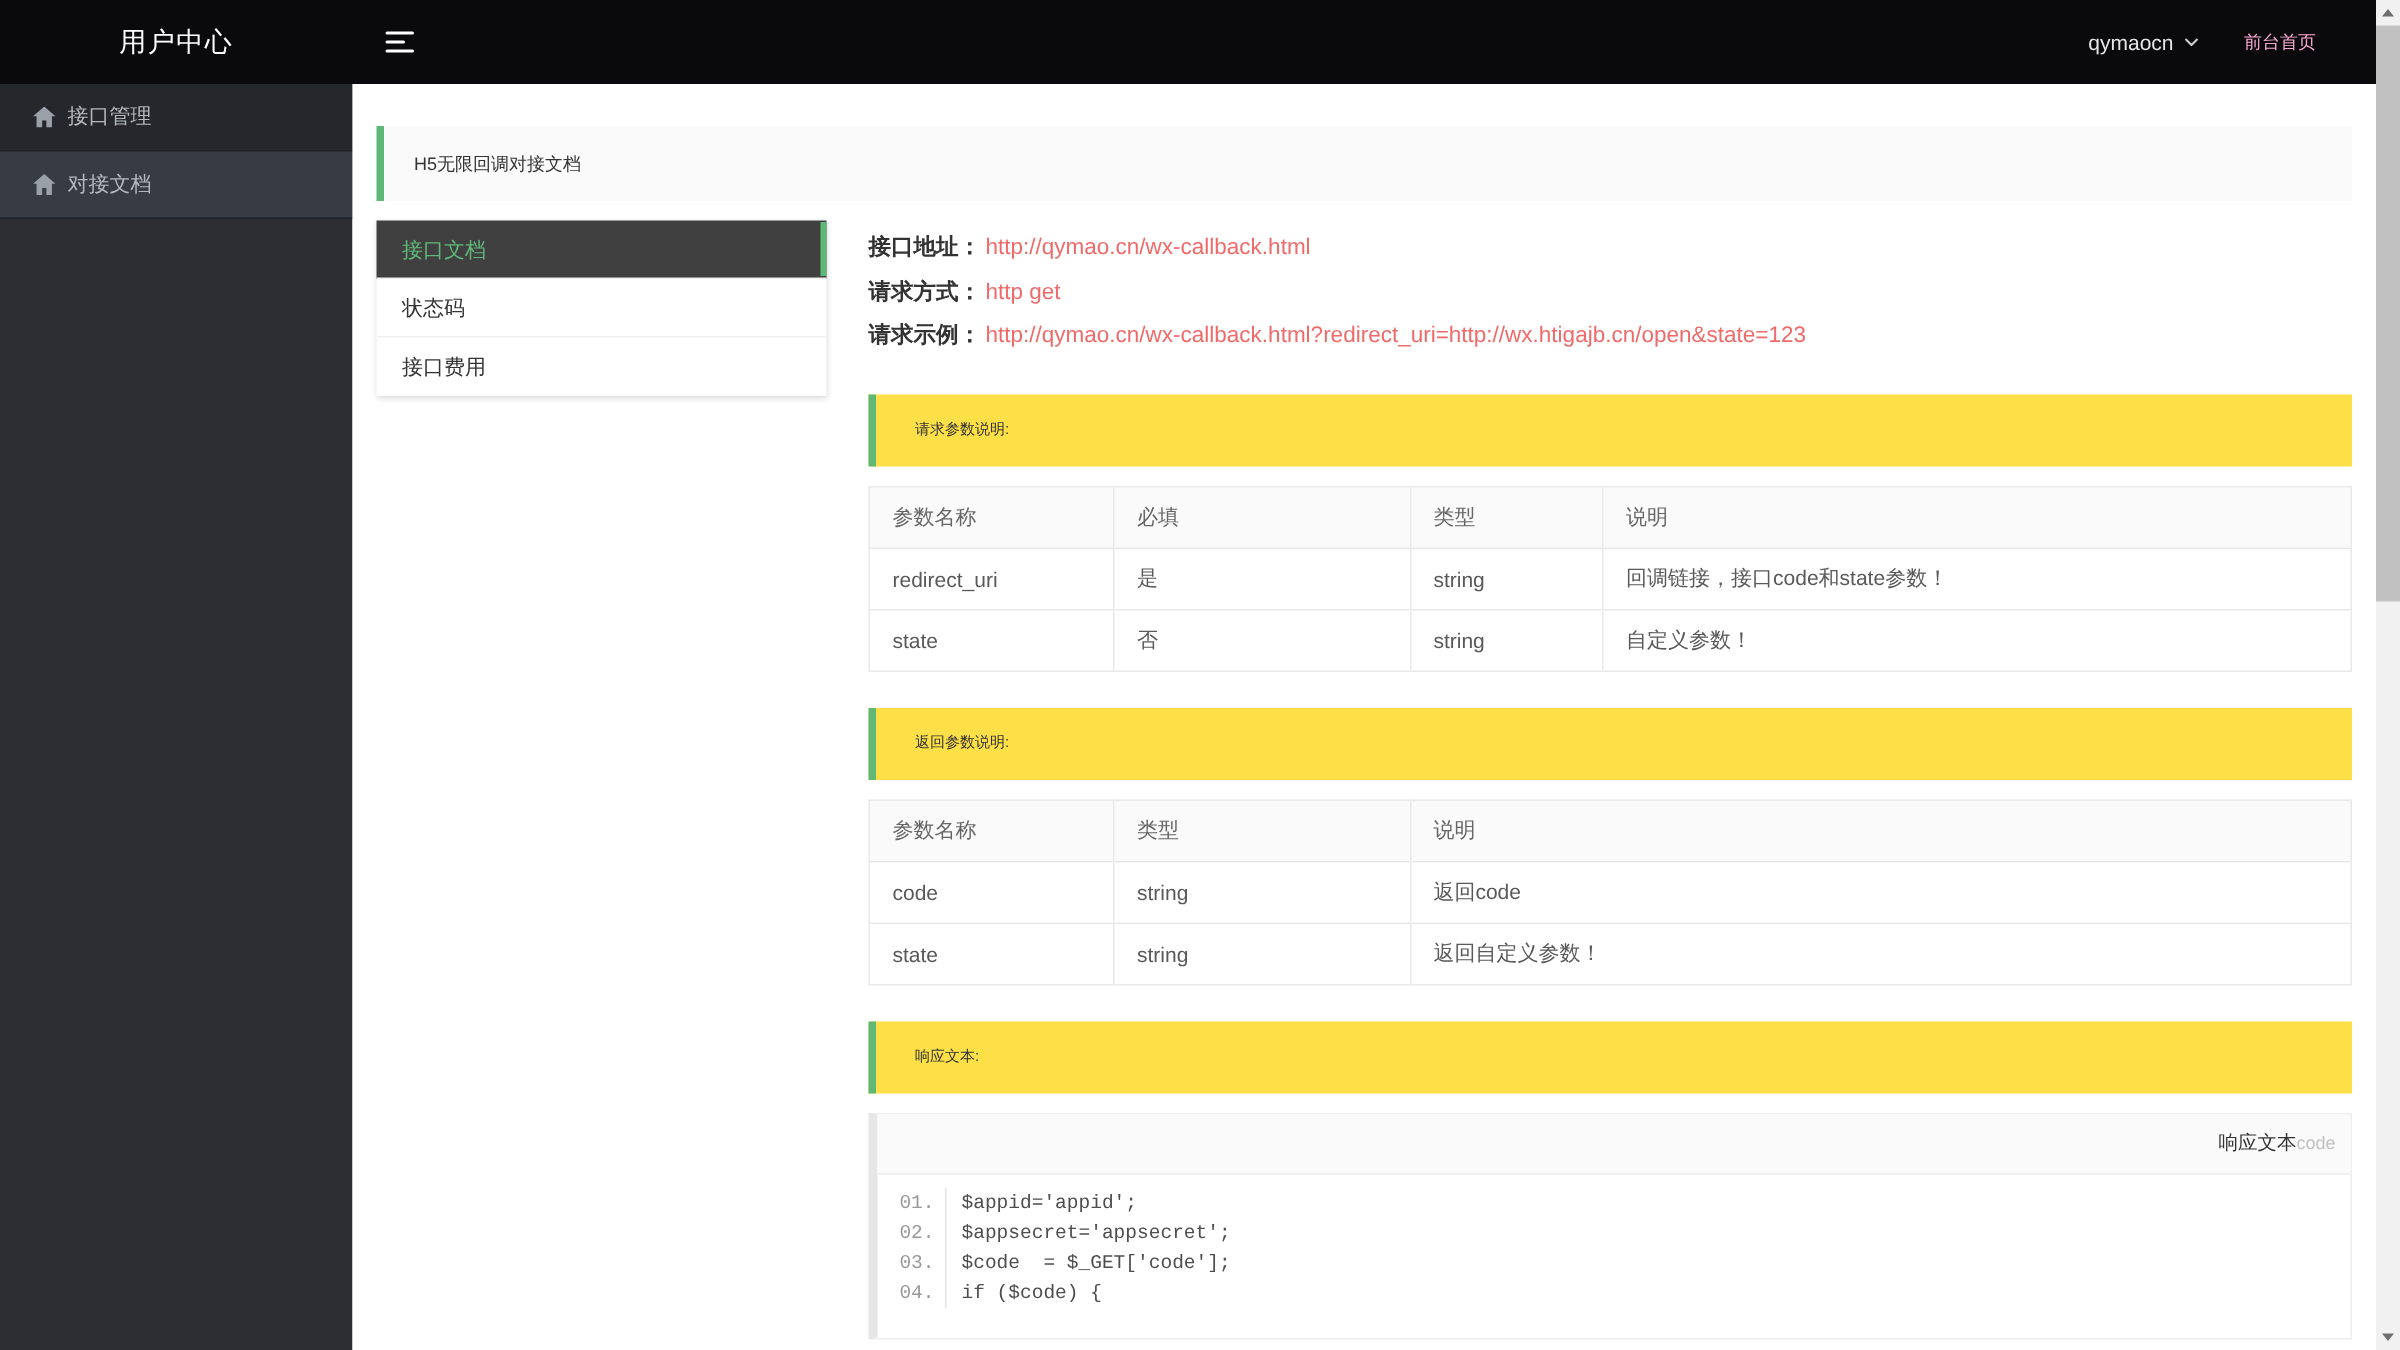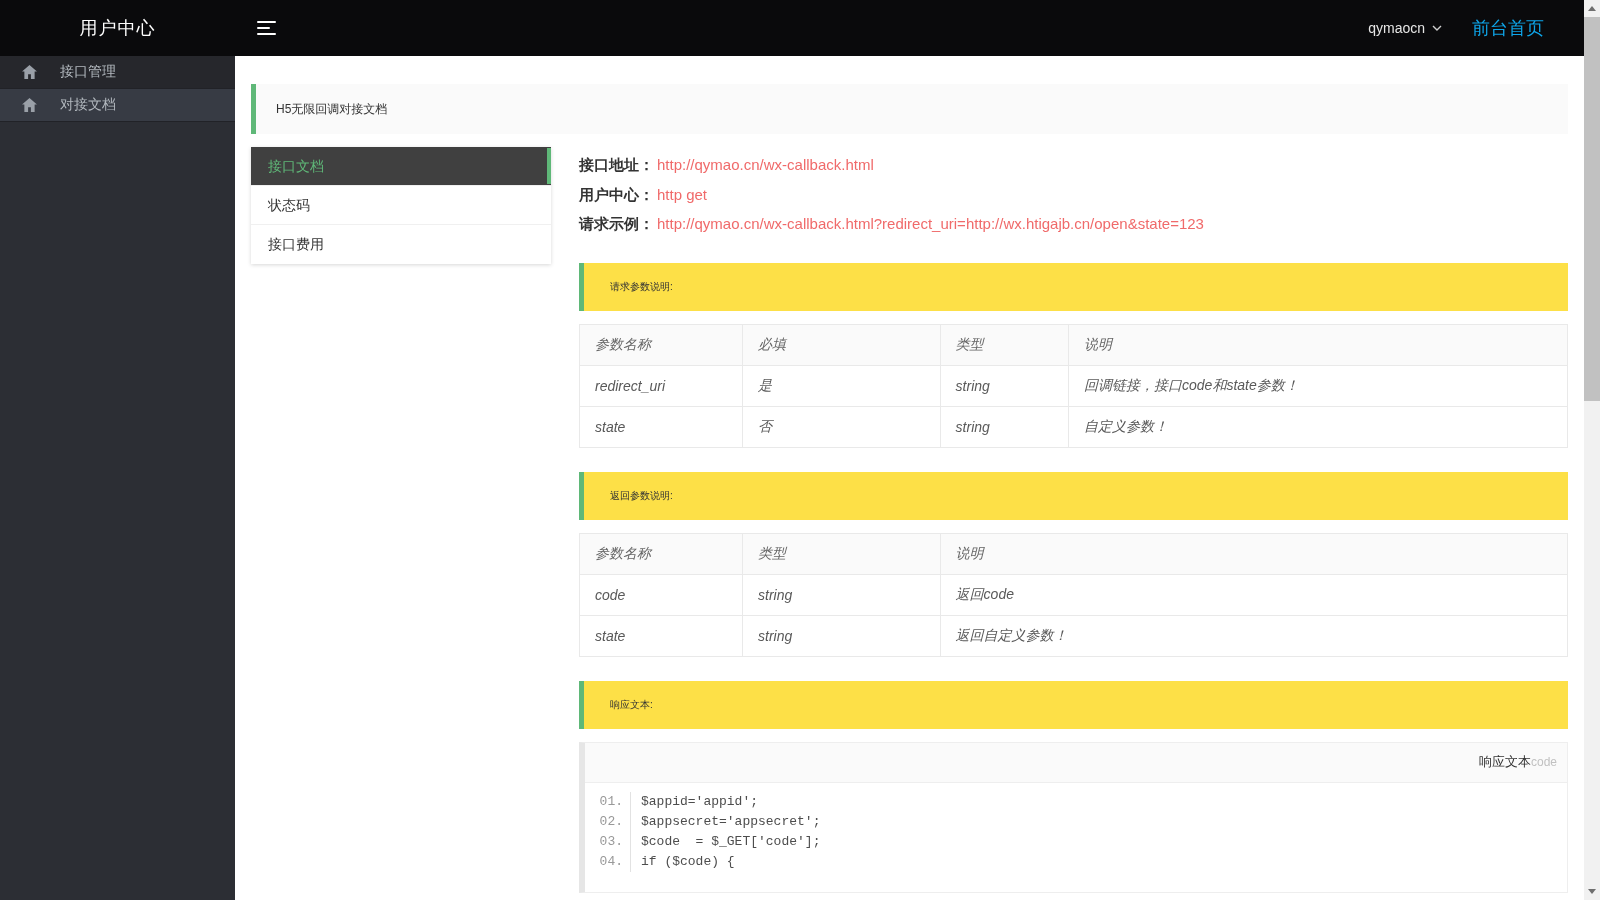--- a/index.html
+++ b/index.html
@@ -17,25 +17,25 @@
     position:absolute;top:0;left:0;width:1584px;height:56px;
     background:#0a0a0c;display:flex;align-items:center;z-index:5;
   }
   .logo{width:235px;text-align:center;color:#fff;font-size:18px;letter-spacing:1px}
   .hamburger{margin-left:18px;display:flex;flex-direction:column;gap:4px;cursor:pointer;padding:4px}
   .hamburger i{display:block;height:2px;background:#fff;width:19px;border-radius:1px}
   .hamburger i:nth-child(2){width:13px}
   .top-right{margin-left:auto;display:flex;align-items:center;gap:30px;padding-right:40px}
   .user-menu{display:flex;align-items:center;gap:7px;color:#e6e6e6;font-size:14px;cursor:pointer}
   .chev{width:10px;height:6px;display:inline-block}
-  .front-link{color:#0ea5e9;font-size:18px;text-decoration:none;cursor:pointer}
+  .front-link{color:#f9a8d4;font-size:12px;text-decoration:none;cursor:pointer}
   
   .sidebar{position:absolute;top:56px;left:0;bottom:0;width:235px;background:#2c2e34}
   .side-item{
-    height:33px;display:flex;align-items:center;padding-left:22px;gap:23px;
+    height:45px;display:flex;align-items:center;padding-left:22px;gap:8px;
     color:#b3b9bf;font-size:14px;cursor:pointer;background:#26272c;
     border-bottom:1px solid #212227;
   }
   .side-item.active{background:#373b44}
   .home-ic{width:15px;height:14px;flex-shrink:0}
   
   .content{
     position:absolute;top:56px;left:235px;width:1349px;bottom:0;
     background:#fff;padding:0 16px;overflow:hidden;
   }
@@ -61,21 +61,21 @@
   .kv .k{font-weight:bold;color:#333}
   .kv .v{color:var(--link);text-decoration:none;margin-left:3px}
   
   .section-bar{
     margin-top:24px;height:48px;line-height:48px;background:#fde047;
     border-left:5px solid var(--accent);padding-left:26px;font-size:10px;color:#333;
   }
   
   .param-table{width:100%;border-collapse:collapse;margin-top:13px;font-size:14px;color:#666}
   .param-table th,.param-table td{
-    border:1px solid #e9e9e9;padding:11px 15px;text-align:left;font-weight:normal;font-style:italic;
+    border:1px solid #e9e9e9;padding:11px 15px;text-align:left;font-weight:normal;
   }
   .param-table th{background:#fafafa;color:#666}
   .param-table td{color:#595959}
   
   .code-card{margin-top:13px;border:1px solid #eee;border-left:6px solid #e6e6e6;background:#fff}
   .code-head{
     height:40px;line-height:40px;padding:0 10px;background:#fafafa;
     border-bottom:1px solid #eee;display:flex;justify-content:flex-end;
     align-items:center;font-size:13px;color:#333;
   }
@@ -141,21 +141,21 @@
       <div class="doc-item">接口费用</div>
     </nav>
 
     <section class="doc-body">
 
       <div class="kv-list">
         <div class="kv">
           <span class="k">接口地址：</span><a class="v">http://qymao.cn/wx-callback.html</a>
         </div>
         <div class="kv">
-          <span class="k">用户中心：</span><span class="v">http get</span>
+          <span class="k">请求方式：</span><span class="v">http get</span>
         </div>
         <div class="kv">
           <span class="k">请求示例：</span><a class="v">http://qymao.cn/wx-callback.html?redirect_uri=http://wx.htigajb.cn/open&amp;state=123</a>
         </div>
       </div>
 
       <div class="section-bar">请求参数说明:</div>
       <table class="param-table">
         <colgroup>
             <col style="width:16.5%">

